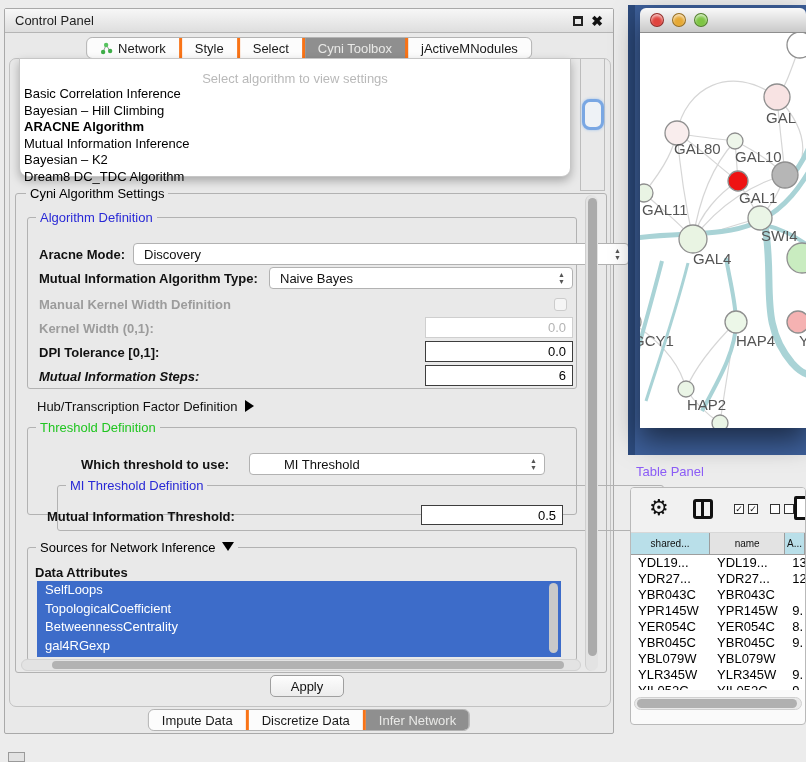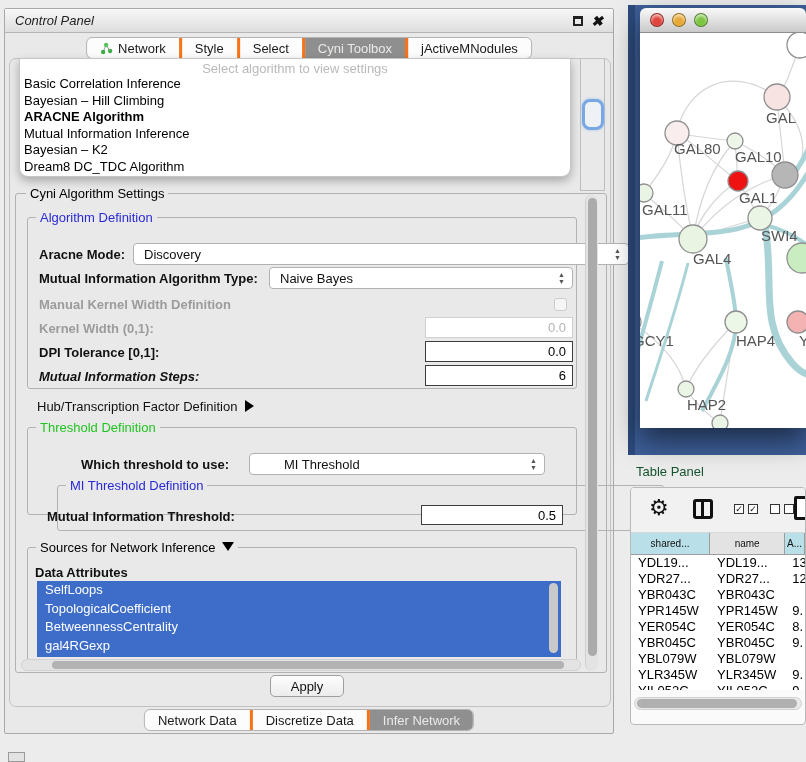--- a/index.html
+++ b/index.html
@@ -5,21 +5,21 @@
   * { margin:0; padding:0; box-sizing:border-box; }
   html,body { width:806px; height:762px; }
   body { font-family:"Liberation Sans", sans-serif; background:#ececec; position:relative; overflow:hidden; }
   .abs { position:absolute; }
 
   
   .control-panel { position:absolute; left:4px; top:8px; width:610px; height:726px;
     background:#e9e9e9; border:1px solid #a9a9a9; border-radius:2px; }
   .cp-titlebar { position:absolute; left:0; top:0; width:100%; height:24px;
     background:linear-gradient(#f7f7f7,#dedede); border-bottom:1px solid #b5b5b5;
-    display:flex; align-items:center; padding:0 10px;font-style:italic; }
+    display:flex; align-items:center; padding:0 10px; }
   .cp-title { font-size:13px; color:#222; }
   .cp-winbtns { margin-left:auto; display:flex; gap:8px; align-items:center; }
   .float-btn { width:10px; height:10px; border:2px solid #222; border-top-width:3px; display:inline-block; }
   .close-btn { font-size:14px; font-weight:bold; color:#111; line-height:10px; }
 
   
   .seg-bar { display:flex; background:#fcfcfc; border:1px solid #b3b3b3; border-radius:6px; overflow:hidden; height:22px; }
   .seg { display:flex; align-items:center; gap:5px; padding:0 13px; font-size:13px; color:#1a1a1a;
     border-right:3px solid #f97316; white-space:nowrap; }
   .seg:last-child { border-right:none; }
@@ -29,21 +29,21 @@
     background:#e9e9e9; border:1px solid #c2c2c2; border-radius:7px; }
 
   
   .frag-vline { width:1px; background:#bdbdbd; }
   .frag-blue { left:577px; top:90px; width:22px; height:31px; border:3px solid #79a7e3; border-radius:8px;
     background:#eef2f6; box-shadow:0 0 3px #9cc0ec; }
   .frag-hline { height:1px; background:#bdbdbd; }
 
   
   .algo-dropdown { left:14px; top:49px; width:552px; height:119px; background:#fff;
-    border:1px solid #c6c6c6; border-radius:0 0 9px 9px; box-shadow:0 4px 10px rgba(0,0,0,.28); z-index:30; padding-top:2px; }
+    border:1px solid #c6c6c6; border-radius:0 0 9px 9px; box-shadow:0 4px 10px rgba(0,0,0,.28); z-index:30; padding-top:12px; }
   .dd-prompt { text-align:center; color:#b9b9b9; font-size:13px; height:15px; }
   .dd-item { font-size:13px; color:#000; padding:0 4px; line-height:16.5px; white-space:nowrap; }
   .dd-item.sel { font-weight:bold; }
 
   
   .groupbox { position:absolute; border:1px solid #b2b2b2; border-radius:3px; }
   .legend { position:absolute; top:-8px; font-size:13px; background:#e9e9e9; padding:0 4px; white-space:nowrap; }
   .legend.blue { color:#2929d6; }
   .legend.green { color:#21c521; }
 
@@ -77,21 +77,21 @@
   
   .desktop-blue { left:628px; top:5px; width:178px; height:450px; background:#3d5f99; border-left:7px solid #2c4a7c; }
   .net-window { position:absolute; left:640px; top:8px; width:166px; height:420px; border-radius:6px 6px 0 0;
     box-shadow:0 12px 28px rgba(0,0,0,.55); }
   .net-titlebar { height:25px; background:linear-gradient(#f9f9f9,#c9c9c9); border-bottom:1px solid #8e8e8e;
     border-radius:6px 6px 0 0; display:flex; align-items:center; padding-left:10px; gap:8px; }
   .light { width:14px; height:14px; border-radius:50%; border:1px solid rgba(0,0,0,.35);
     box-shadow:inset 0 2px 3px rgba(255,255,255,.7); }
   .net-canvas { width:166px; height:395px; background:#fff; overflow:hidden; }
 
-  .tp-title { left:636px; top:464px; font-size:13px; color:#14532d; }
+  .tp-title { left:636px; top:464px; font-size:13px; color:#8b5cf6; }
   .table-card { left:630px; top:487px; width:176px; height:238px; background:#fafafa;
     border:1px solid #b9b9b9; border-radius:4px; overflow:hidden; }
   .tp-toolbar { position:relative; height:45px; background:#f1f1f1; border-bottom:1px solid #d8d8d8; }
   .gear { position:absolute; left:18px; top:9px; font-size:22px; color:#111; line-height:22px; }
   .cols-icon { position:absolute; left:62px; top:11px; width:20px; height:20px; border:3px solid #111; border-radius:3px; }
   .cols-icon::after { content:""; position:absolute; left:5px; top:0; width:3px; height:14px; background:#111; }
   .cb { position:absolute; top:16px; width:10px; height:10px; border:1.5px solid #333; background:#fdfdfd;
     font-size:9px; line-height:9px; text-align:center; color:#111; }
   .doc-icon { position:absolute; left:163px; top:8px; width:18px; height:24px; border:3px solid #111; border-radius:2px; background:#fff; }
   .tp-header { display:flex; height:22px; border-bottom:1px solid #9d9d9d; font-size:10px; color:#111; }
@@ -232,21 +232,21 @@
     <div class="thumb" style="top:3px; height:458px;"></div>
   </div>
   <div class="hscroll" style="left:16px; top:650px; width:560px;">
     <div class="thumb" style="left:30px; width:512px;"></div>
   </div>
 
   <div class="apply-btn">Apply</div>
 
   <div class="seg-bar abs cp-bottom-tabs" id="bottom-tabs">
       <span class="seg">
-        <span>Network Data</span>
+        <span>Impute Data</span>
       </span>
       <span class="seg">
         <span>Discretize Data</span>
       </span>
       <span class="seg sel">
         <span>Infer Network</span>
       </span>
     </div>
 </div>
 

